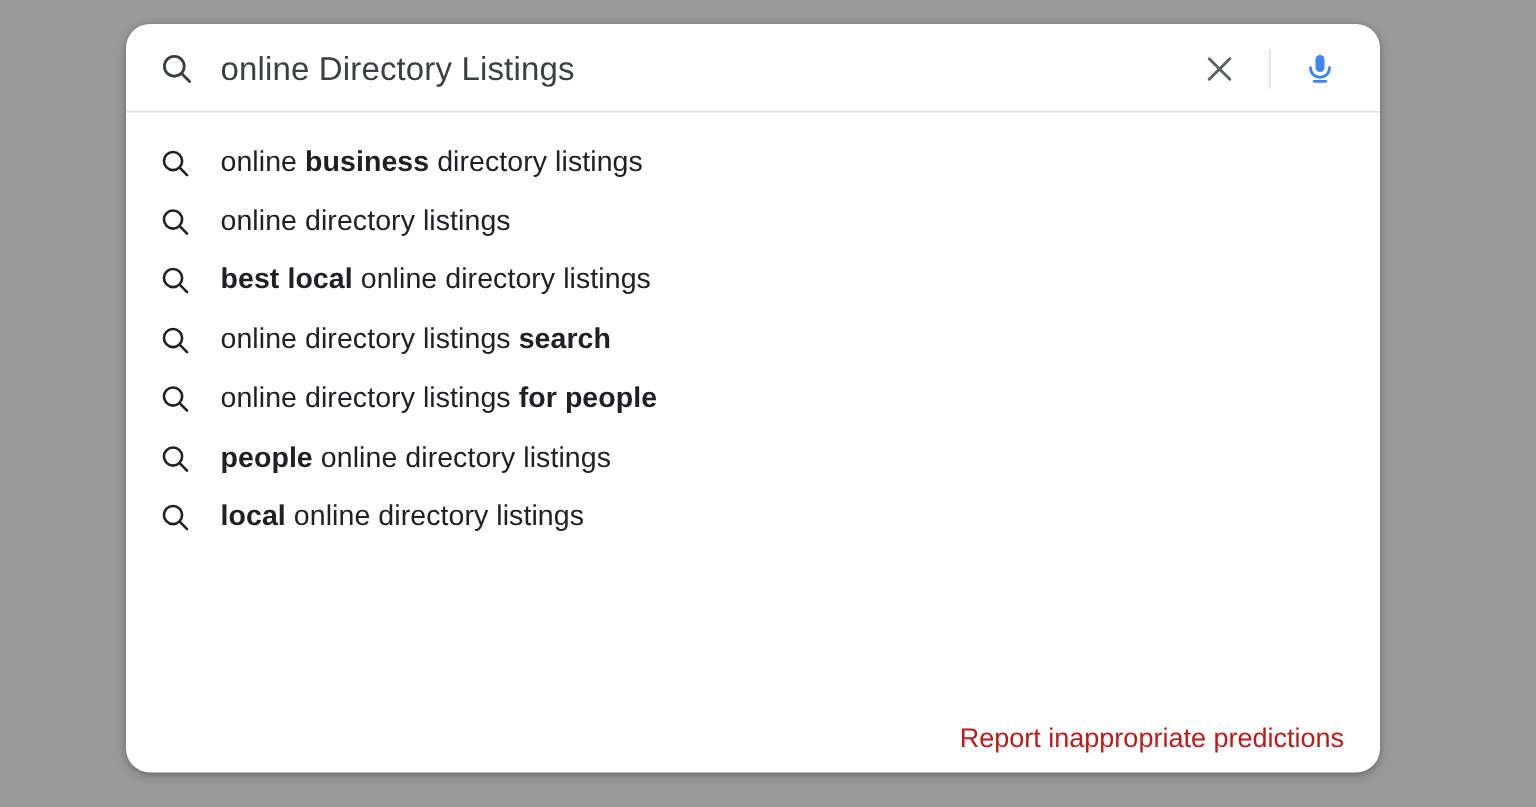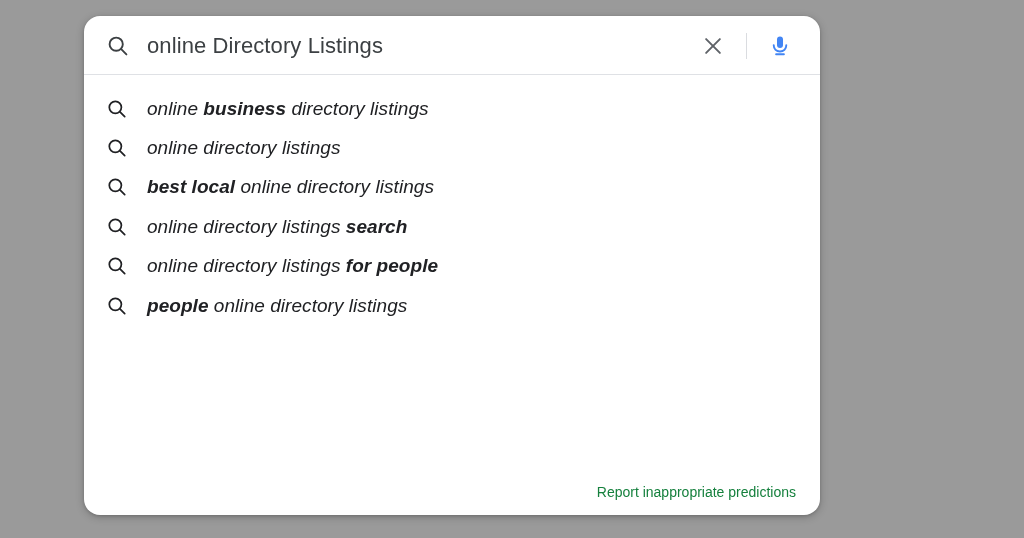--- a/index.html
+++ b/index.html
@@ -13,21 +13,21 @@
     font-family: "Liberation Sans", sans-serif;
     overflow: hidden;
     position: relative;
   }
 
   
   #suggest-card {
     position: absolute;
     left: 84px;
     top: 16px;
-    width: 736px;
+    width: 836px;
     height: 499px;
     background: #ffffff;
     border-radius: 16px;
     box-shadow: 0 2px 8px rgba(0,0,0,0.22), 0 1px 3px rgba(0,0,0,0.14);
     box-sizing: border-box;
     overflow: hidden;
   }
 
   
   #search-bar {
@@ -111,34 +111,33 @@
     flex: 0 0 auto;
     display: block;
   }
   .suggestion-text {
     margin-left: 19px;
     font-size: 19px;
     line-height: 24px;
     color: #202124;
     letter-spacing: 0.05px;
     white-space: nowrap;
-    font-style: italic;
   }
   .suggestion-text b {
     font-weight: bold;
   }
 
   
   #suggest-footer {
     position: absolute;
     right: 24px;
     bottom: 14px;
-    font-size: 14px;
+    font-size: 18px;
     line-height: 18px;
-    color: #15803d;
+    color: #b91c1c;
     cursor: pointer;
   }
 </style>
 </head>
 <body>
 
 <div id="suggest-card">
 
   <div id="search-bar">
     <span class="bar-search-icon">
@@ -226,18 +225,27 @@
           <circle cx="10.2" cy="10.2" r="6.6" fill="none" stroke="#202124" stroke-width="1.9"></circle>
           <line x1="15.2" y1="15.2" x2="20.4" y2="20.4" stroke="#202124" stroke-width="1.9" stroke-linecap="round"></line>
         </svg>
       </span>
       <span class="suggestion-text"><b>people</b><span> online directory listings</span></span>
     </div>
 
 
 
 
+    <div class="suggestion-row">
+      <span class="row-search-icon">
+        <svg viewBox="0 0 24 24" width="22" height="22" aria-hidden="true">
+          <circle cx="10.2" cy="10.2" r="6.6" fill="none" stroke="#202124" stroke-width="1.9"></circle>
+          <line x1="15.2" y1="15.2" x2="20.4" y2="20.4" stroke="#202124" stroke-width="1.9" stroke-linecap="round"></line>
+        </svg>
+      </span>
+      <span class="suggestion-text"><b>local</b><span> online directory listings</span></span>
+    </div>
 
   </div>
 
   <div id="suggest-footer">Report inappropriate predictions</div>
 
 </div>
 
 </body></html>

